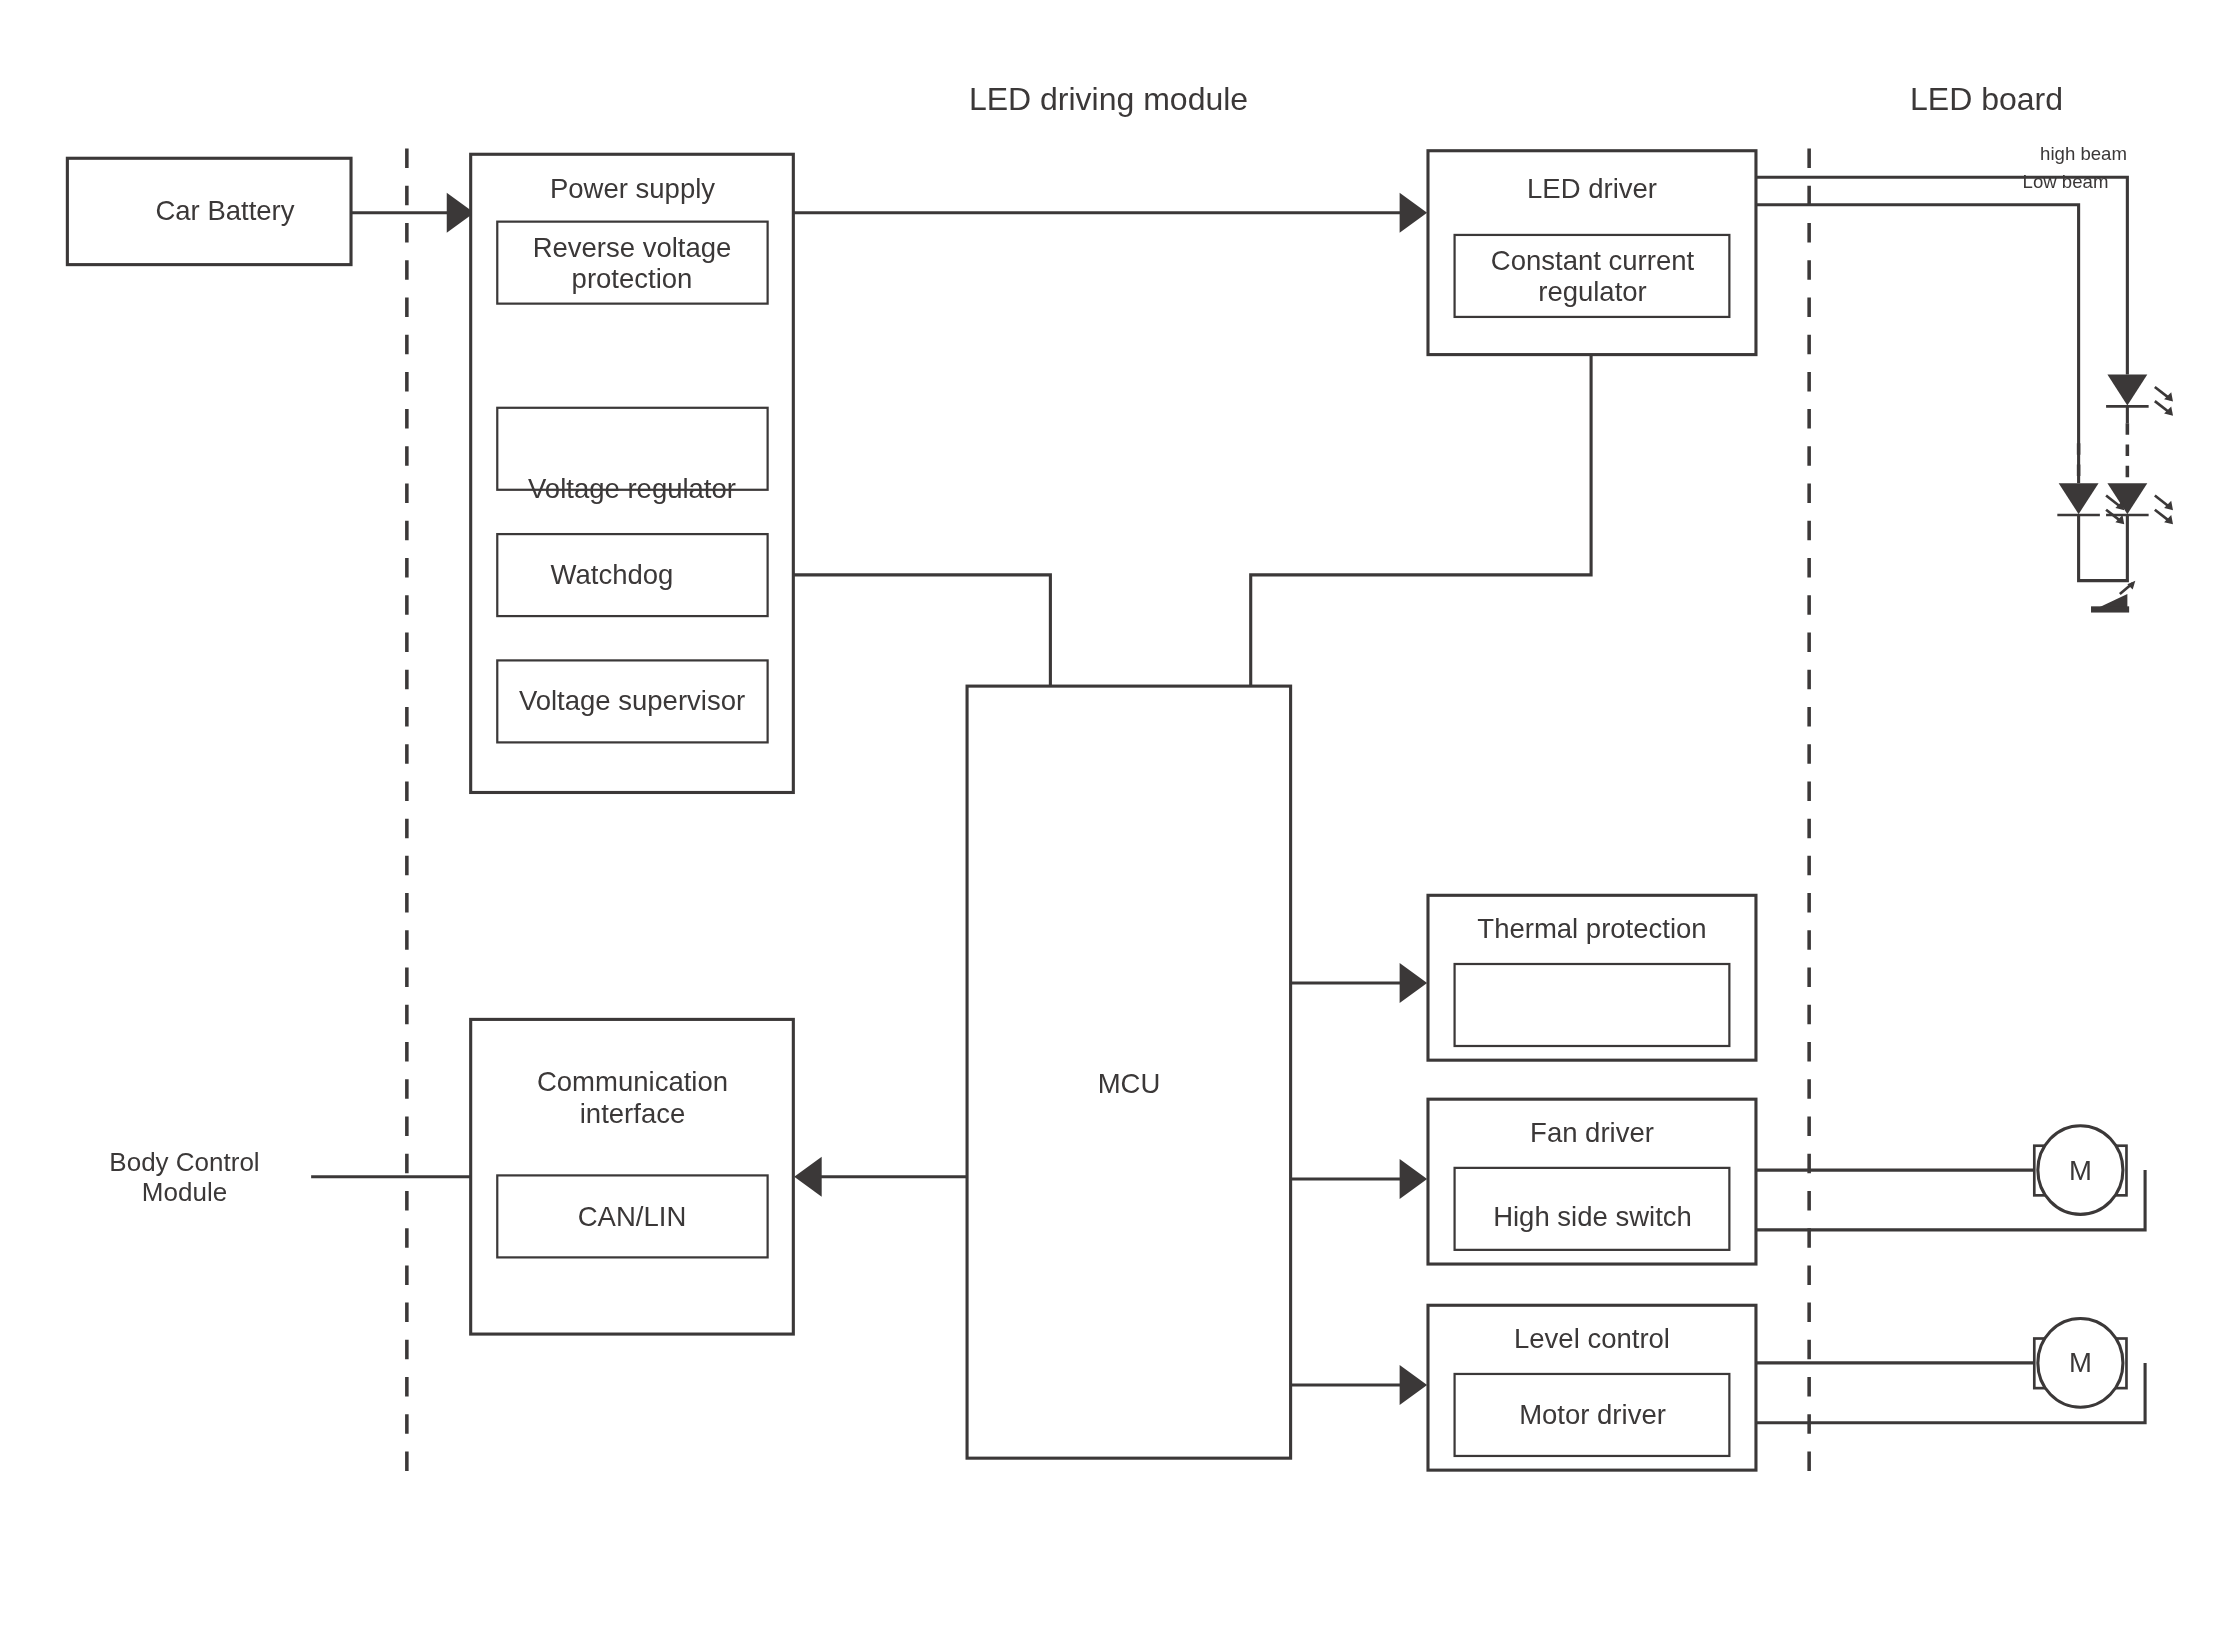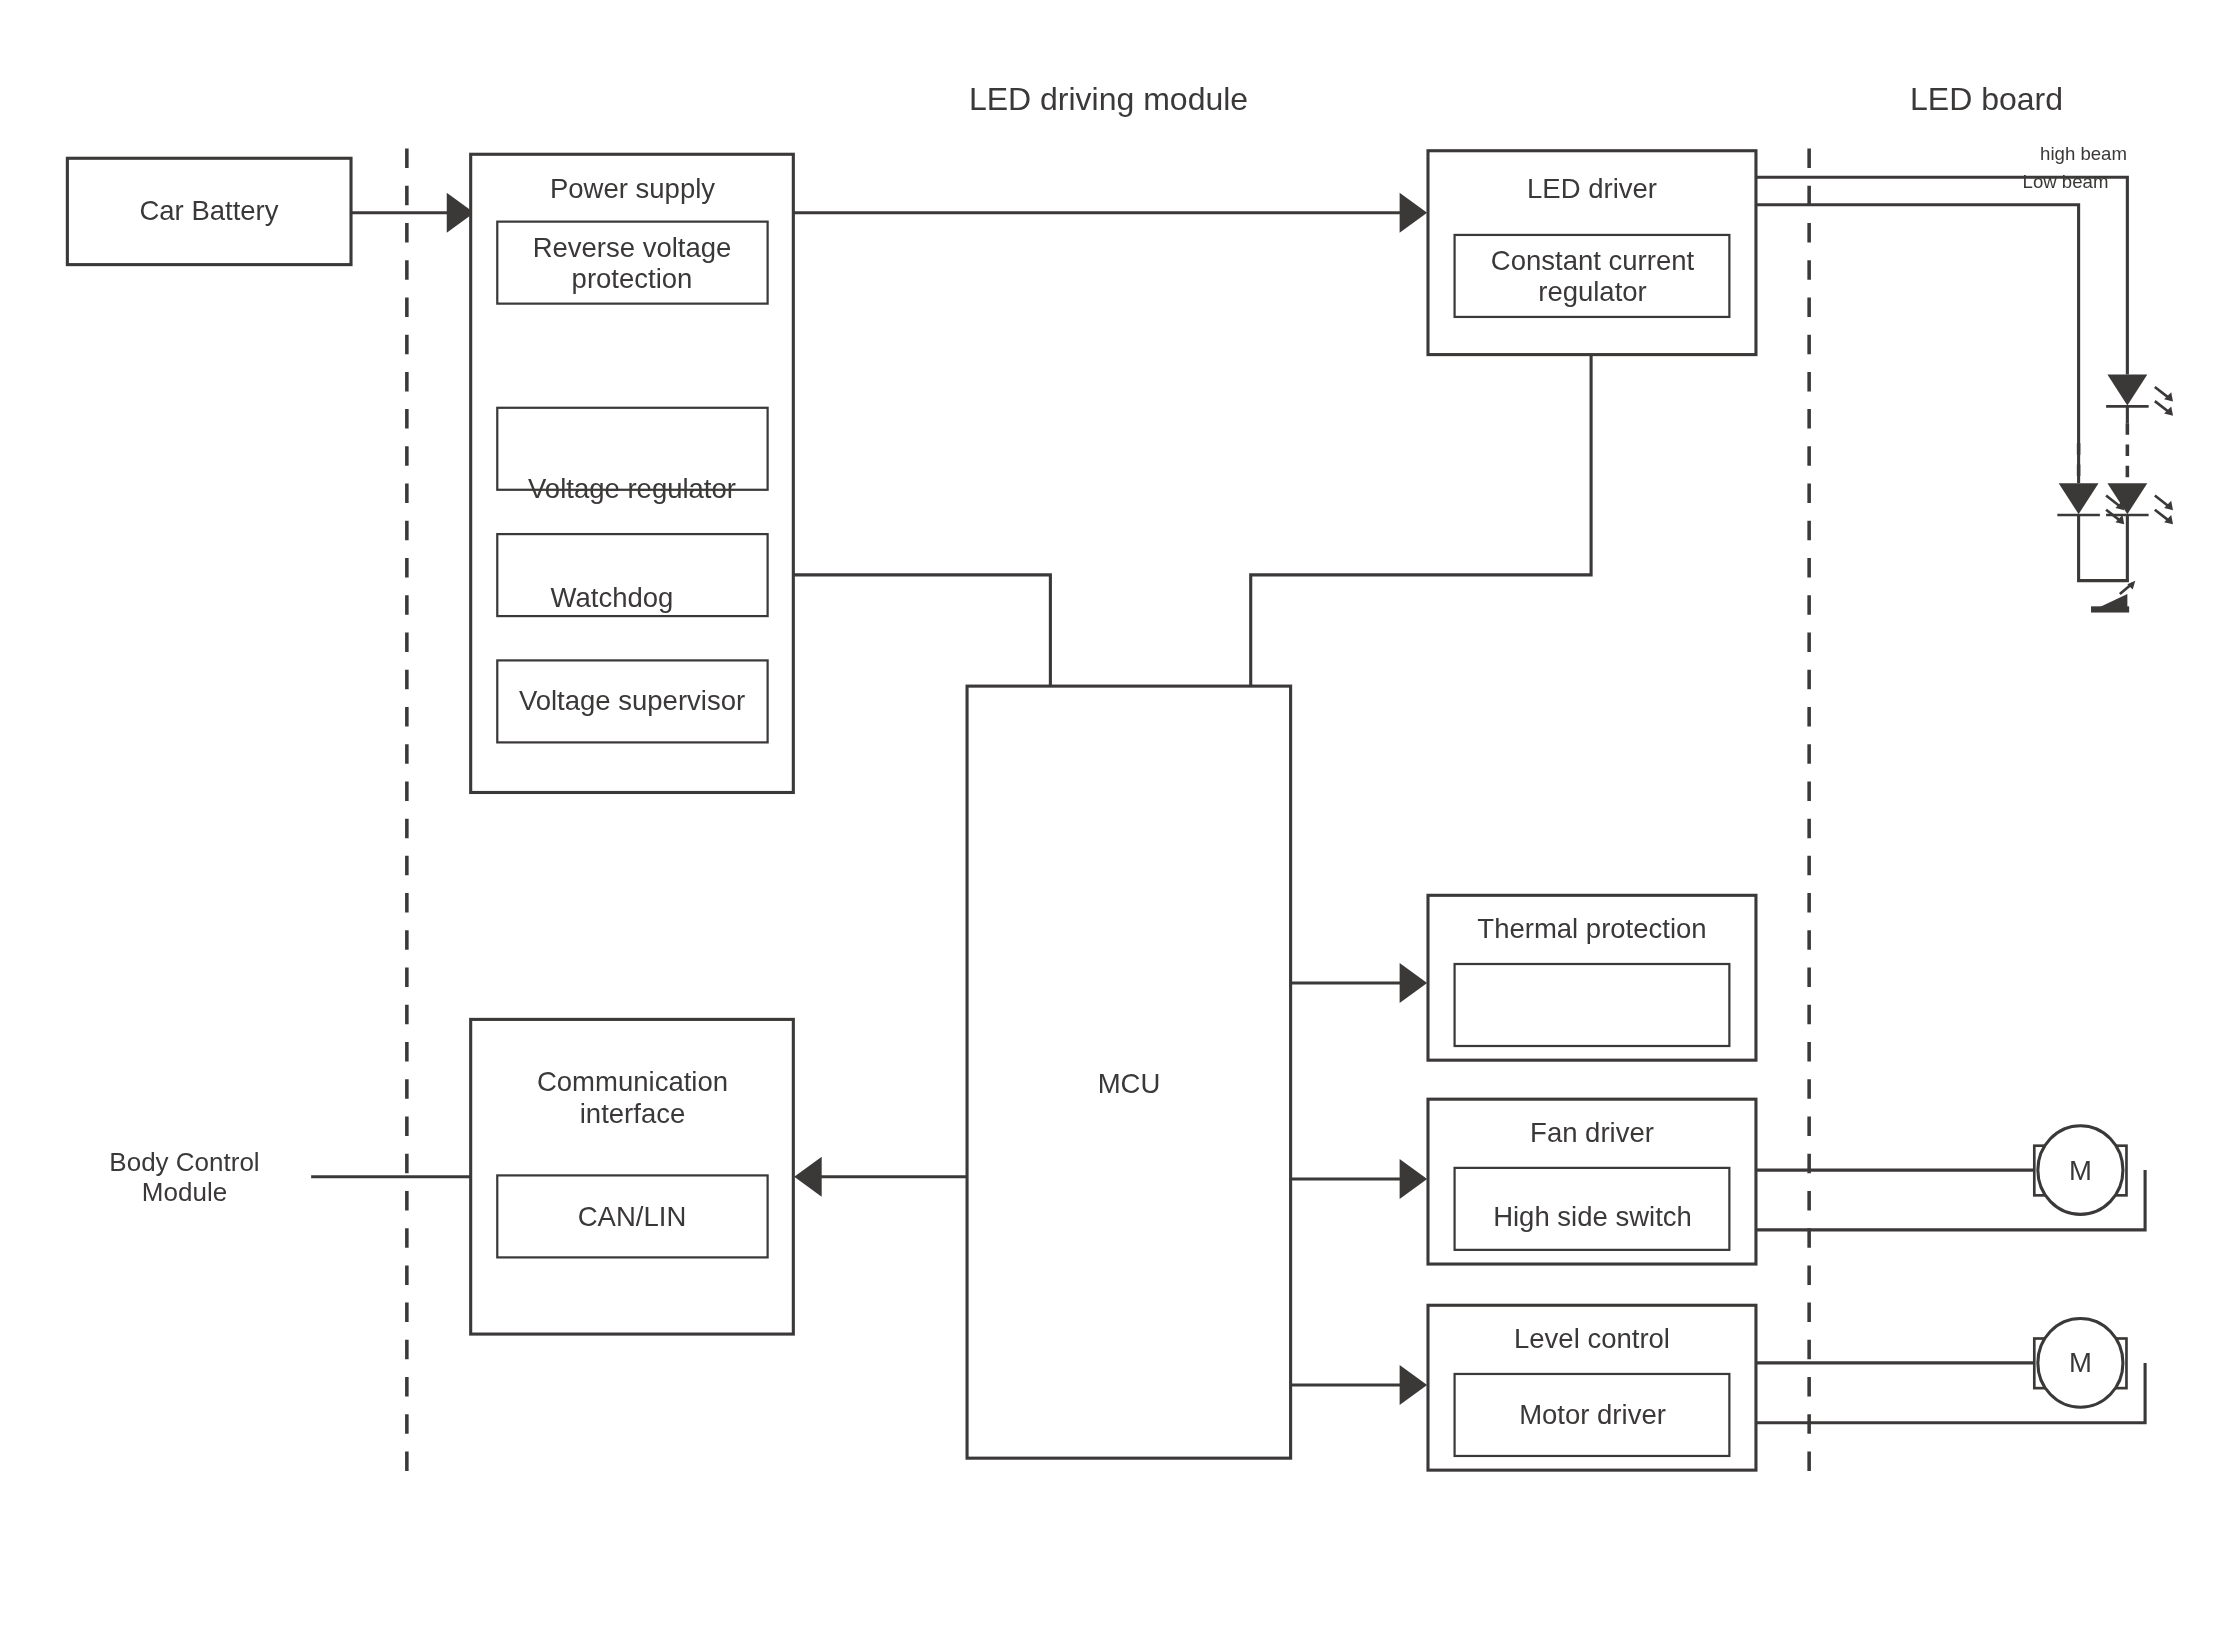--- a/index.html
+++ b/index.html
@@ -229,30 +229,30 @@
       <rect class="motor-term" x="4752" y="3020" width="46" height="112"></rect>
       <ellipse class="motor-circle" cx="4694" cy="3075" rx="96" ry="100"></ellipse>
     </g>
 
   </svg>
 
   <div class="lbl section-title center-box" style="left:887px; top:82px; width:443px; height:35px;">LED driving module</div>
 
   <div class="lbl section-title center-box" style="left:1809px; top:82px; width:355px; height:35px;">LED board</div>
 
-  <div class="lbl blk-title center-box" style="left:67px; top:158px; width:284px; height:106px;">Car Battery</div>
+  <div class="lbl blk-title center-box" style="left:67px; top:158px; width:284px; height:106px;padding-left:16px;">Car Battery</div>
 
   <div class="lbl side-label center-box" style="left:58px; top:1133px; width:253px; height:89px;">Body Control
 Module</div>
 
   <div class="lbl blk-title center-box" style="left:471px; top:171px; width:323px; height:35px;">Power supply</div>
   <div class="lbl blk-sub center-box" style="left:497px; top:222px; width:270px; height:82px;">Reverse voltage
 protection</div>
   <div class="lbl blk-sub center-box" style="left:497px; top:408px; width:270px; height:82px;margin-top:40px;">Voltage regulator</div>
-  <div class="lbl blk-sub center-box" style="left:497px; top:557px; width:230px; height:82px;border-radius:17px;">Watchdog</div>
+  <div class="lbl blk-sub center-box" style="left:497px; top:534px; width:230px; height:82px;border-radius:17px;">Watchdog</div>
   <div class="lbl blk-sub center-box" style="left:497px; top:660px; width:270px; height:82px;">Voltage supervisor</div>
 
   <div class="lbl blk-title center-box" style="left:1428px; top:171px; width:328px; height:35px;">LED driver</div>
   <div class="lbl blk-sub center-box" style="left:1455px; top:235px; width:275px; height:82px;">Constant current
 regulator</div>
 
   <div class="lbl blk-title center-box" style="left:967px; top:1066px; width:324px; height:35px;">MCU</div>
 
   <div class="lbl blk-title center-box" style="left:471px; top:1062px; width:323px; height:71px;">Communication
 interface</div>

